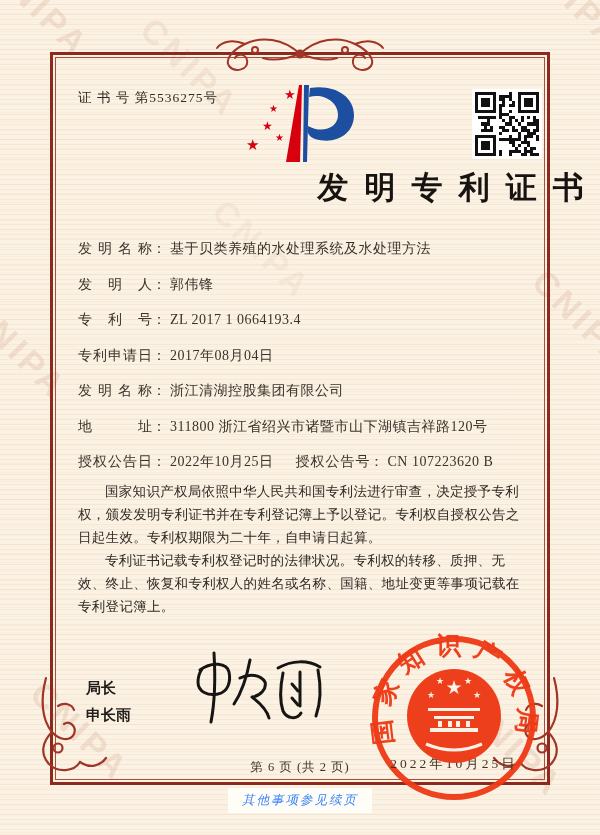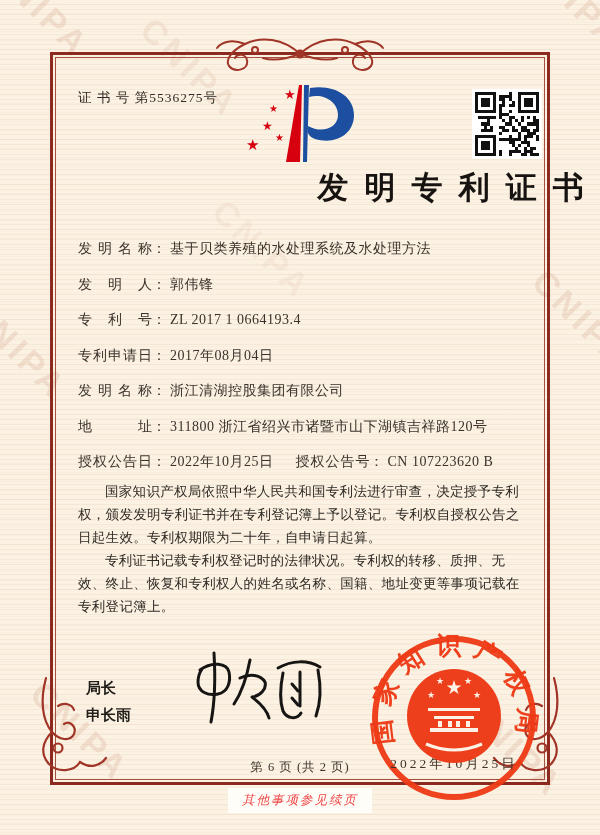--- a/index.html
+++ b/index.html
@@ -57,21 +57,21 @@
   }
   .signature{position:absolute;left:182px;top:648px;width:150px;height:82px;}
   .seal-wrap{position:absolute;left:368px;top:632px;width:172px;height:172px;}
   .pagination{
     position:absolute;left:0;top:759px;width:100%;text-align:center;
     font-size:12.5px;letter-spacing:1px;color:#3a332b;
   }
   .footer-note-wrap{position:absolute;left:0;top:788px;width:100%;text-align:center;}
   .footer-note{
     display:inline-block;background:#fffdf8;padding:4px 14px;
-    font-size:12.5px;font-style:italic;letter-spacing:2px;color:#ef4444;
+    font-size:12.5px;font-style:italic;letter-spacing:2px;color:#3b82f6;
   }
 </style>
 </head>
 <body>
 
 <div class="page">
 
   <div class="wm" style="left:-22px;top:-12px;">CNIPA</div>
   <div class="wm" style="left:128px;top:48px;opacity:.7;">CNIPA</div>
   <div class="wm" style="left:512px;top:-20px;">CNIPA</div>

